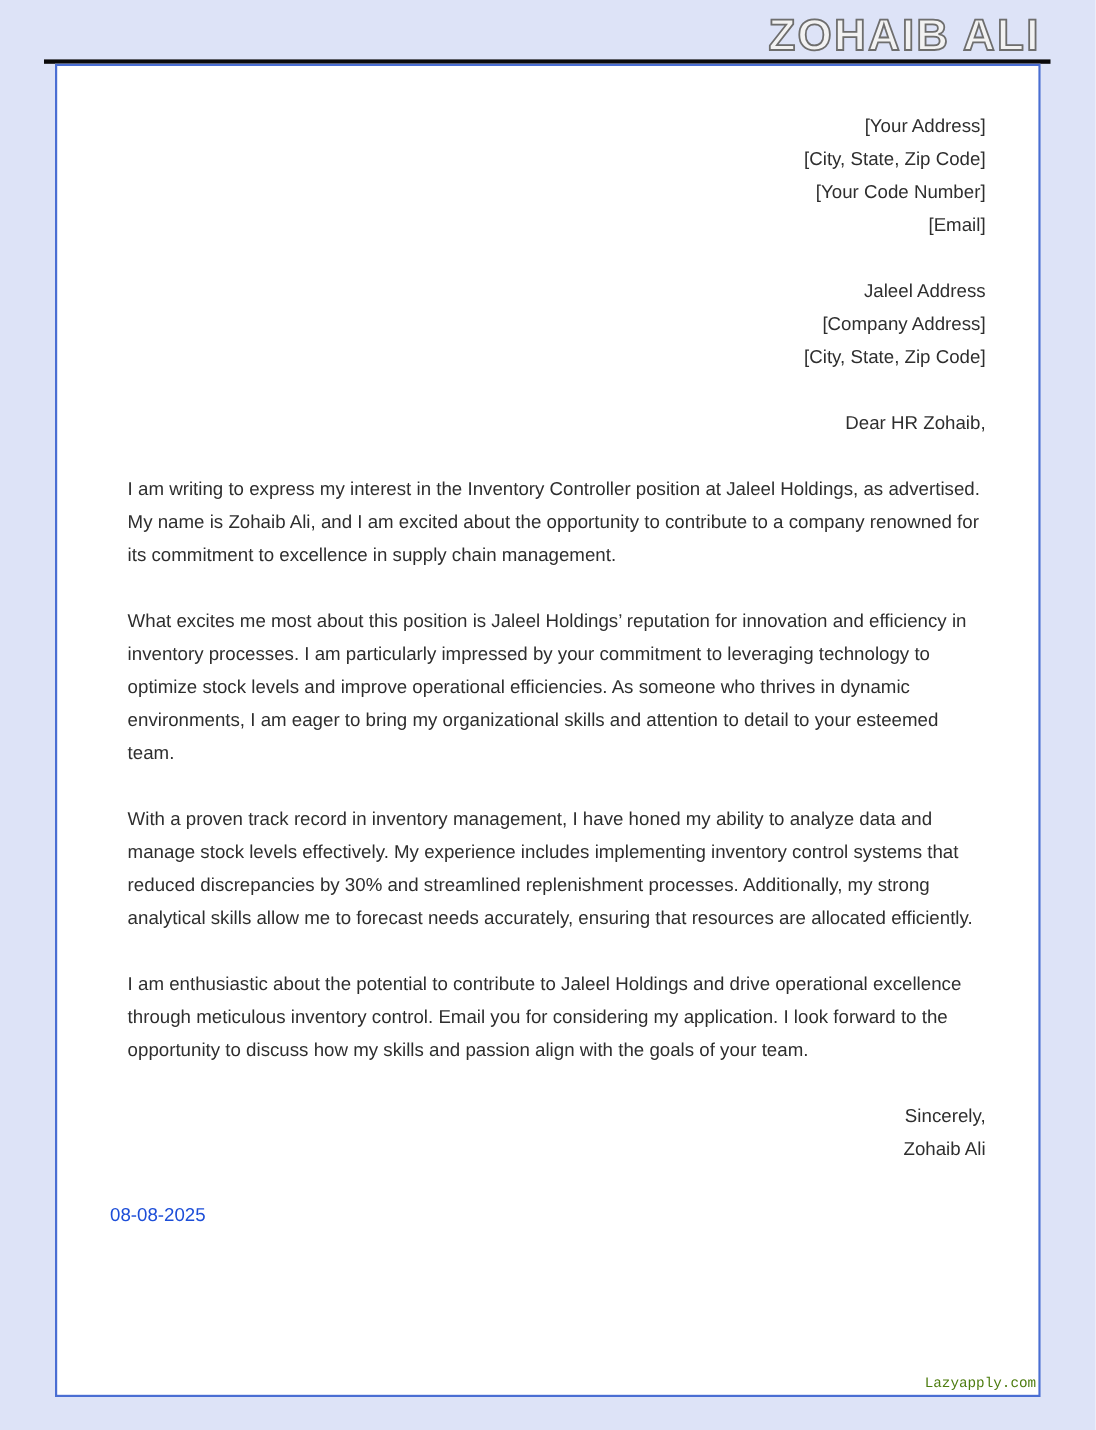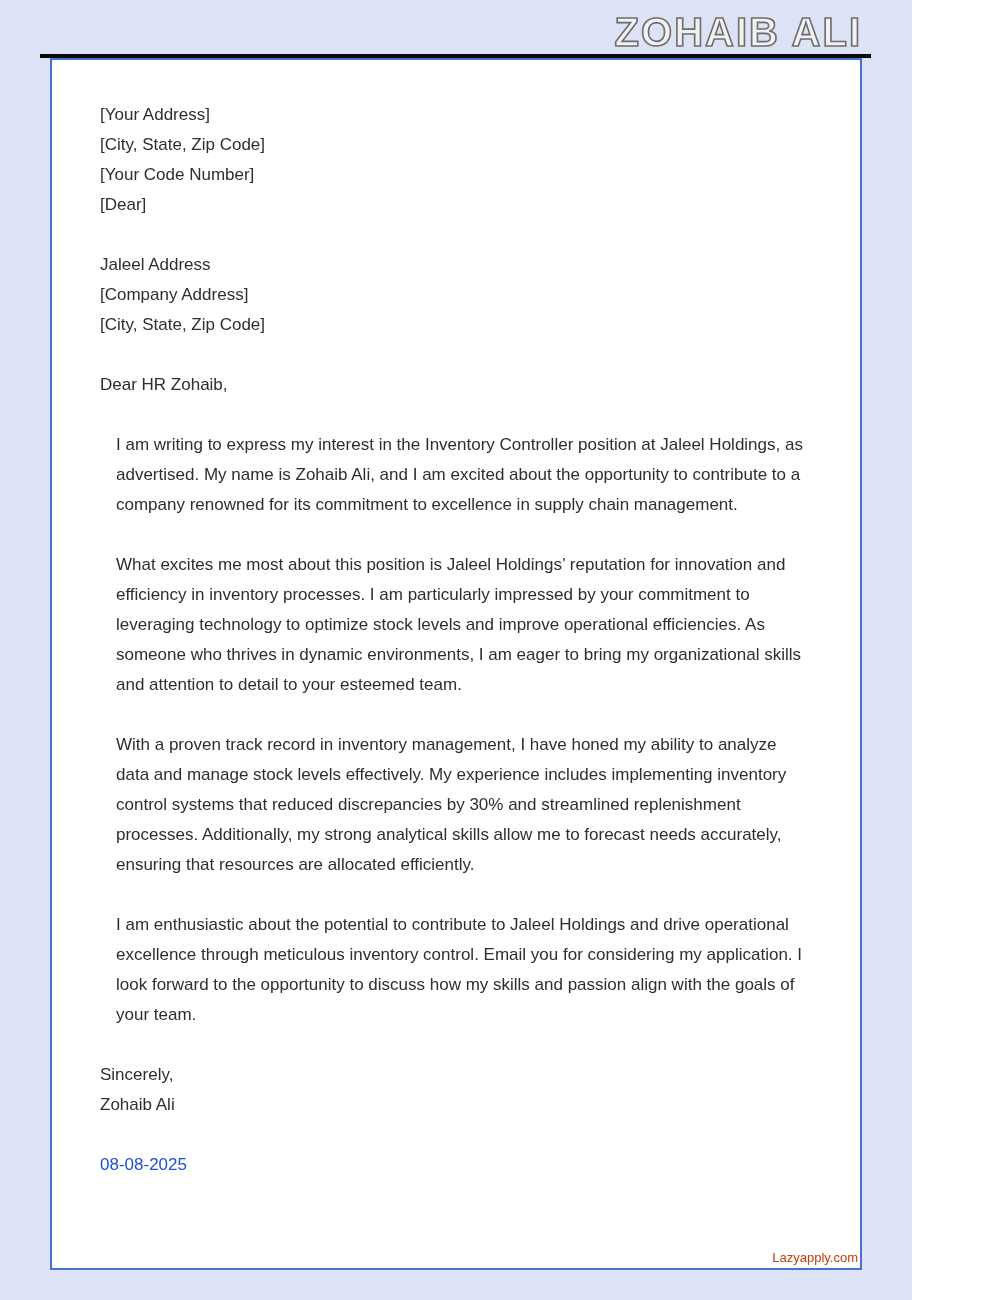--- a/index.html
+++ b/index.html
@@ -2,21 +2,21 @@
 <html><head>
 <meta charset="utf-8">
 <style>
   * { box-sizing: border-box; margin: 0; padding: 0; }
   html, body {
     width: 996px;
     font-family: "Liberation Sans", sans-serif;
   }
   .page {
     position: relative;
-    width: 912px;
+    width: 996px;
     height: 1300px;
     background: #dde3f7;
     overflow: hidden;
   }
   .header {
     position: absolute;
     top: 10px;
     right: 50px;
     text-align: right;
   }
@@ -43,56 +43,57 @@
     left: 50px;
     right: 50px;
     bottom: 30px;
     background: #ffffff;
     border: 2px solid #4a6ed3;
     padding: 40px 48px 20px 48px;
     color: #2e2e2e;
     font-size: 17px;
     line-height: 30px;
   }
-  .block { margin-bottom: 30px; }
+  .block { margin-bottom: 30px; text-align: right; }
   .letter p { margin: 0 0 30px 16px; max-width: 800px; }
   .line { white-space: nowrap; }
   .date {
     color: #1d4ed8;
     margin-top: 10px;
     cursor: pointer;
   }
   .footer-brand {
     position: absolute;
     right: 54px;
     bottom: 34px;
     font-size: 13px;
     line-height: 16px;
-    color: #c2410c;
+    color: #4d7c0f;
     cursor: pointer;
+    font-family: Liberation Mono, monospace;
   }
 </style>
 </head>
 <body>
 
 <div class="page">
 
   <div class="header">
     <div class="header-name">ZOHAIB ALI</div>
   </div>
 
   <div class="top-line"></div>
 
   <div class="letter">
 
     <div class="block">
       <div class="line">[Your Address]</div>
       <div class="line">[City, State, Zip Code]</div>
       <div class="line">[Your Code Number]</div>
-      <div class="line">[Dear]</div>
+      <div class="line">[Email]</div>
     </div>
 
     <div class="block">
       <div class="line">Jaleel Address</div>
       <div class="line">[Company Address]</div>
       <div class="line">[City, State, Zip Code]</div>
     </div>
 
     <div class="block">
       <div class="line">Dear HR Zohaib,</div>

